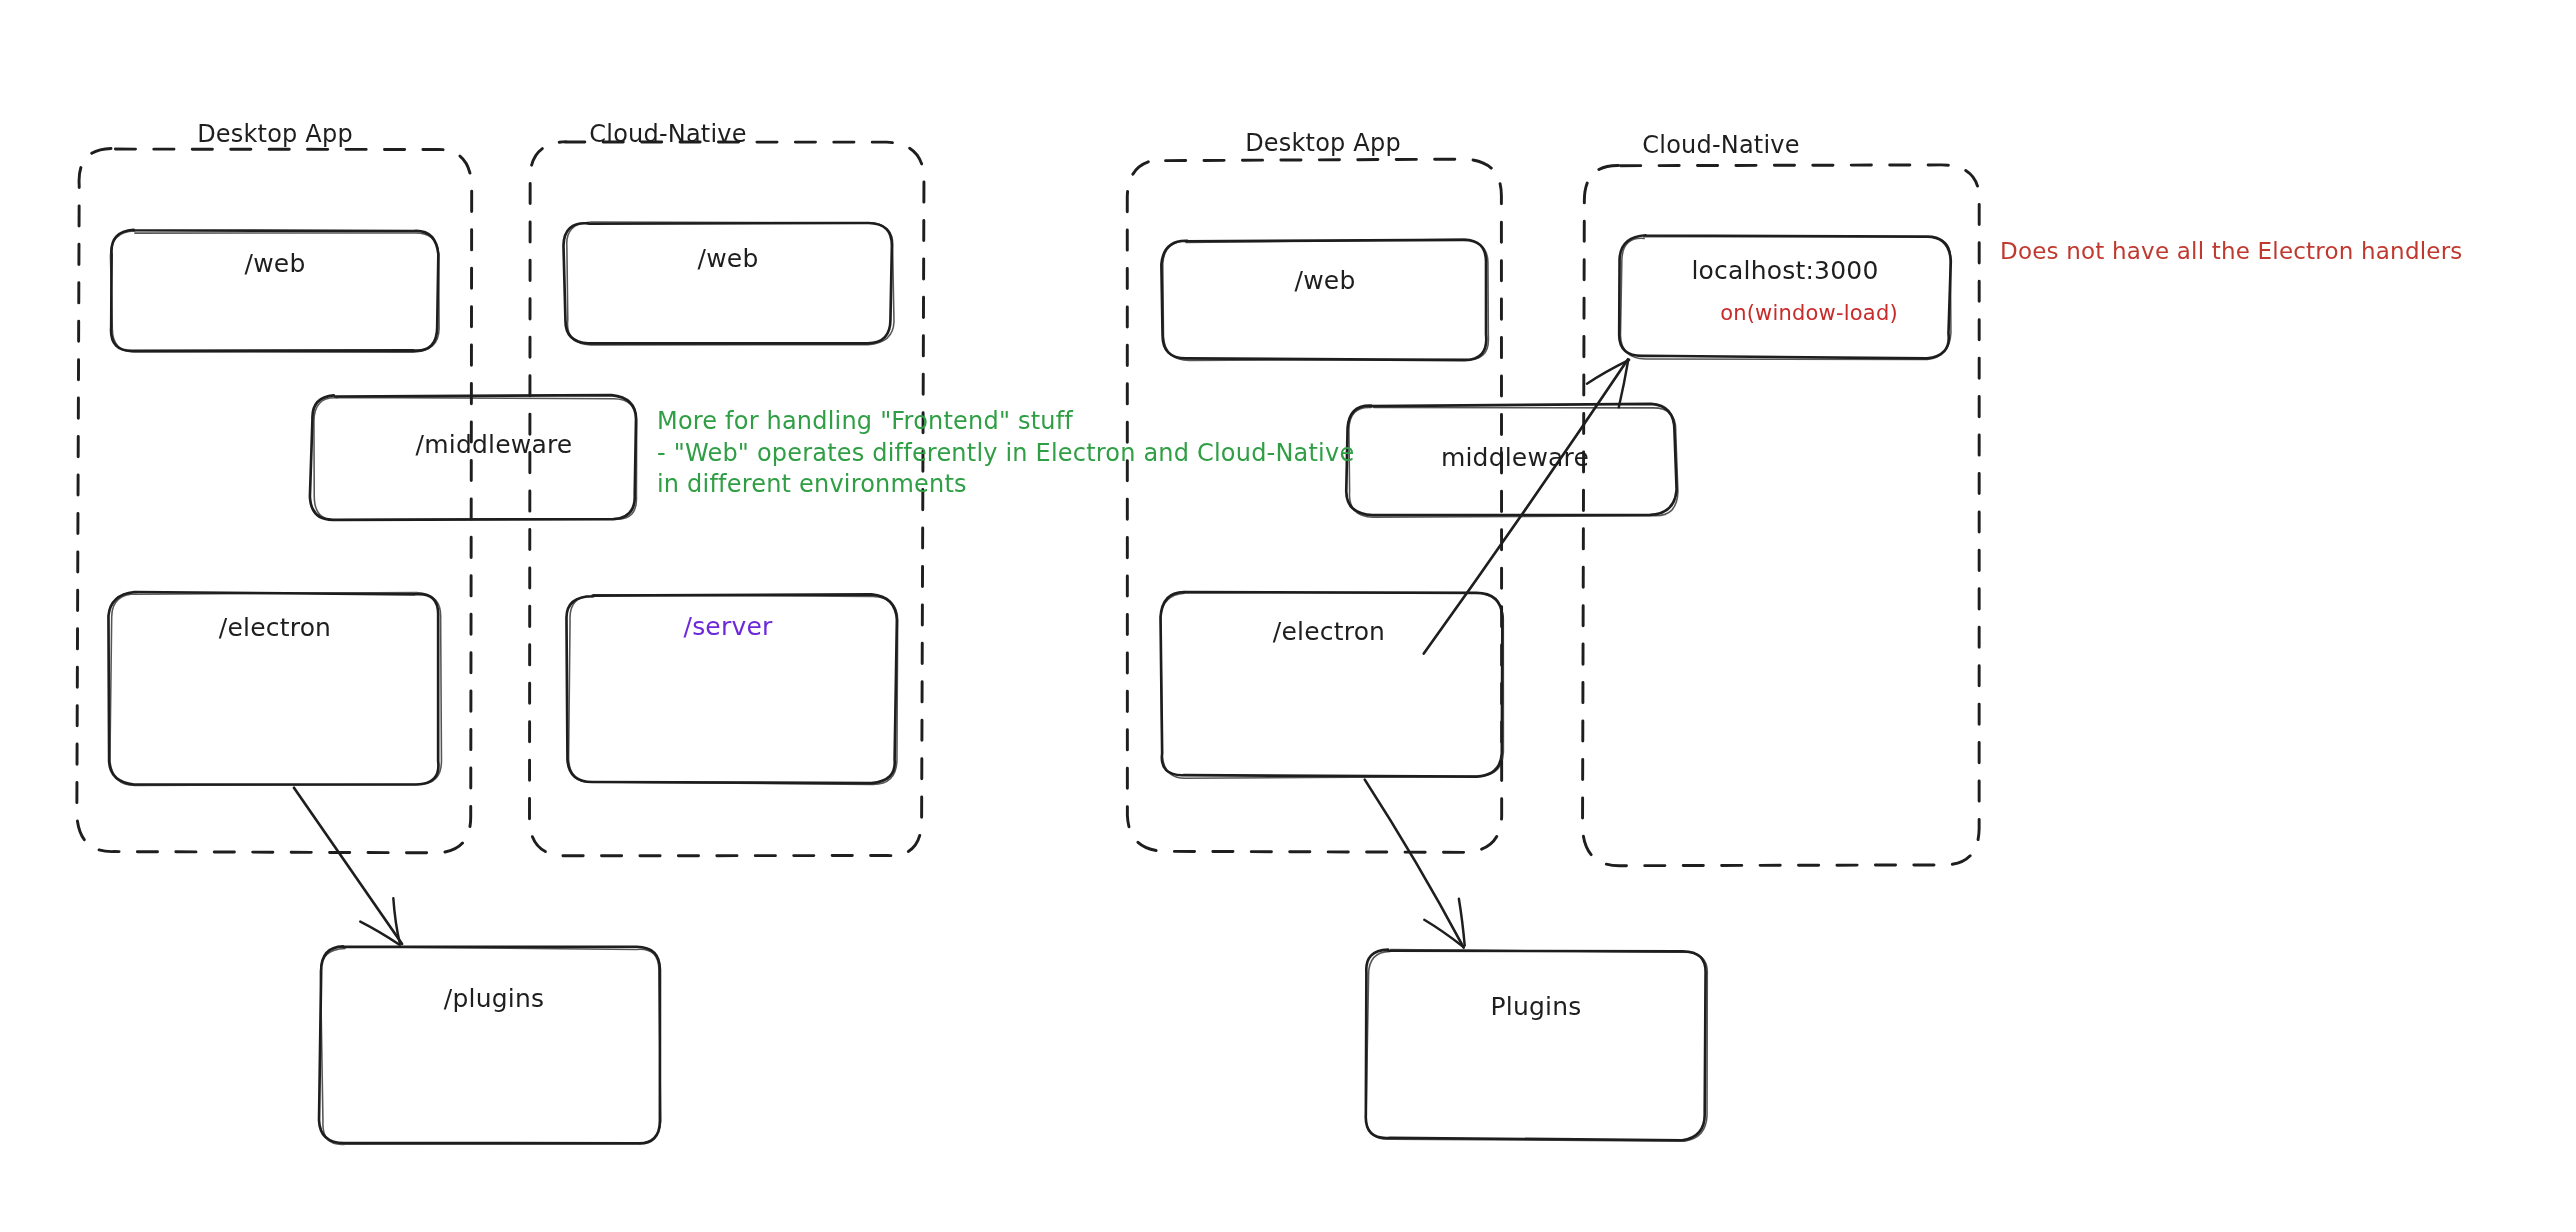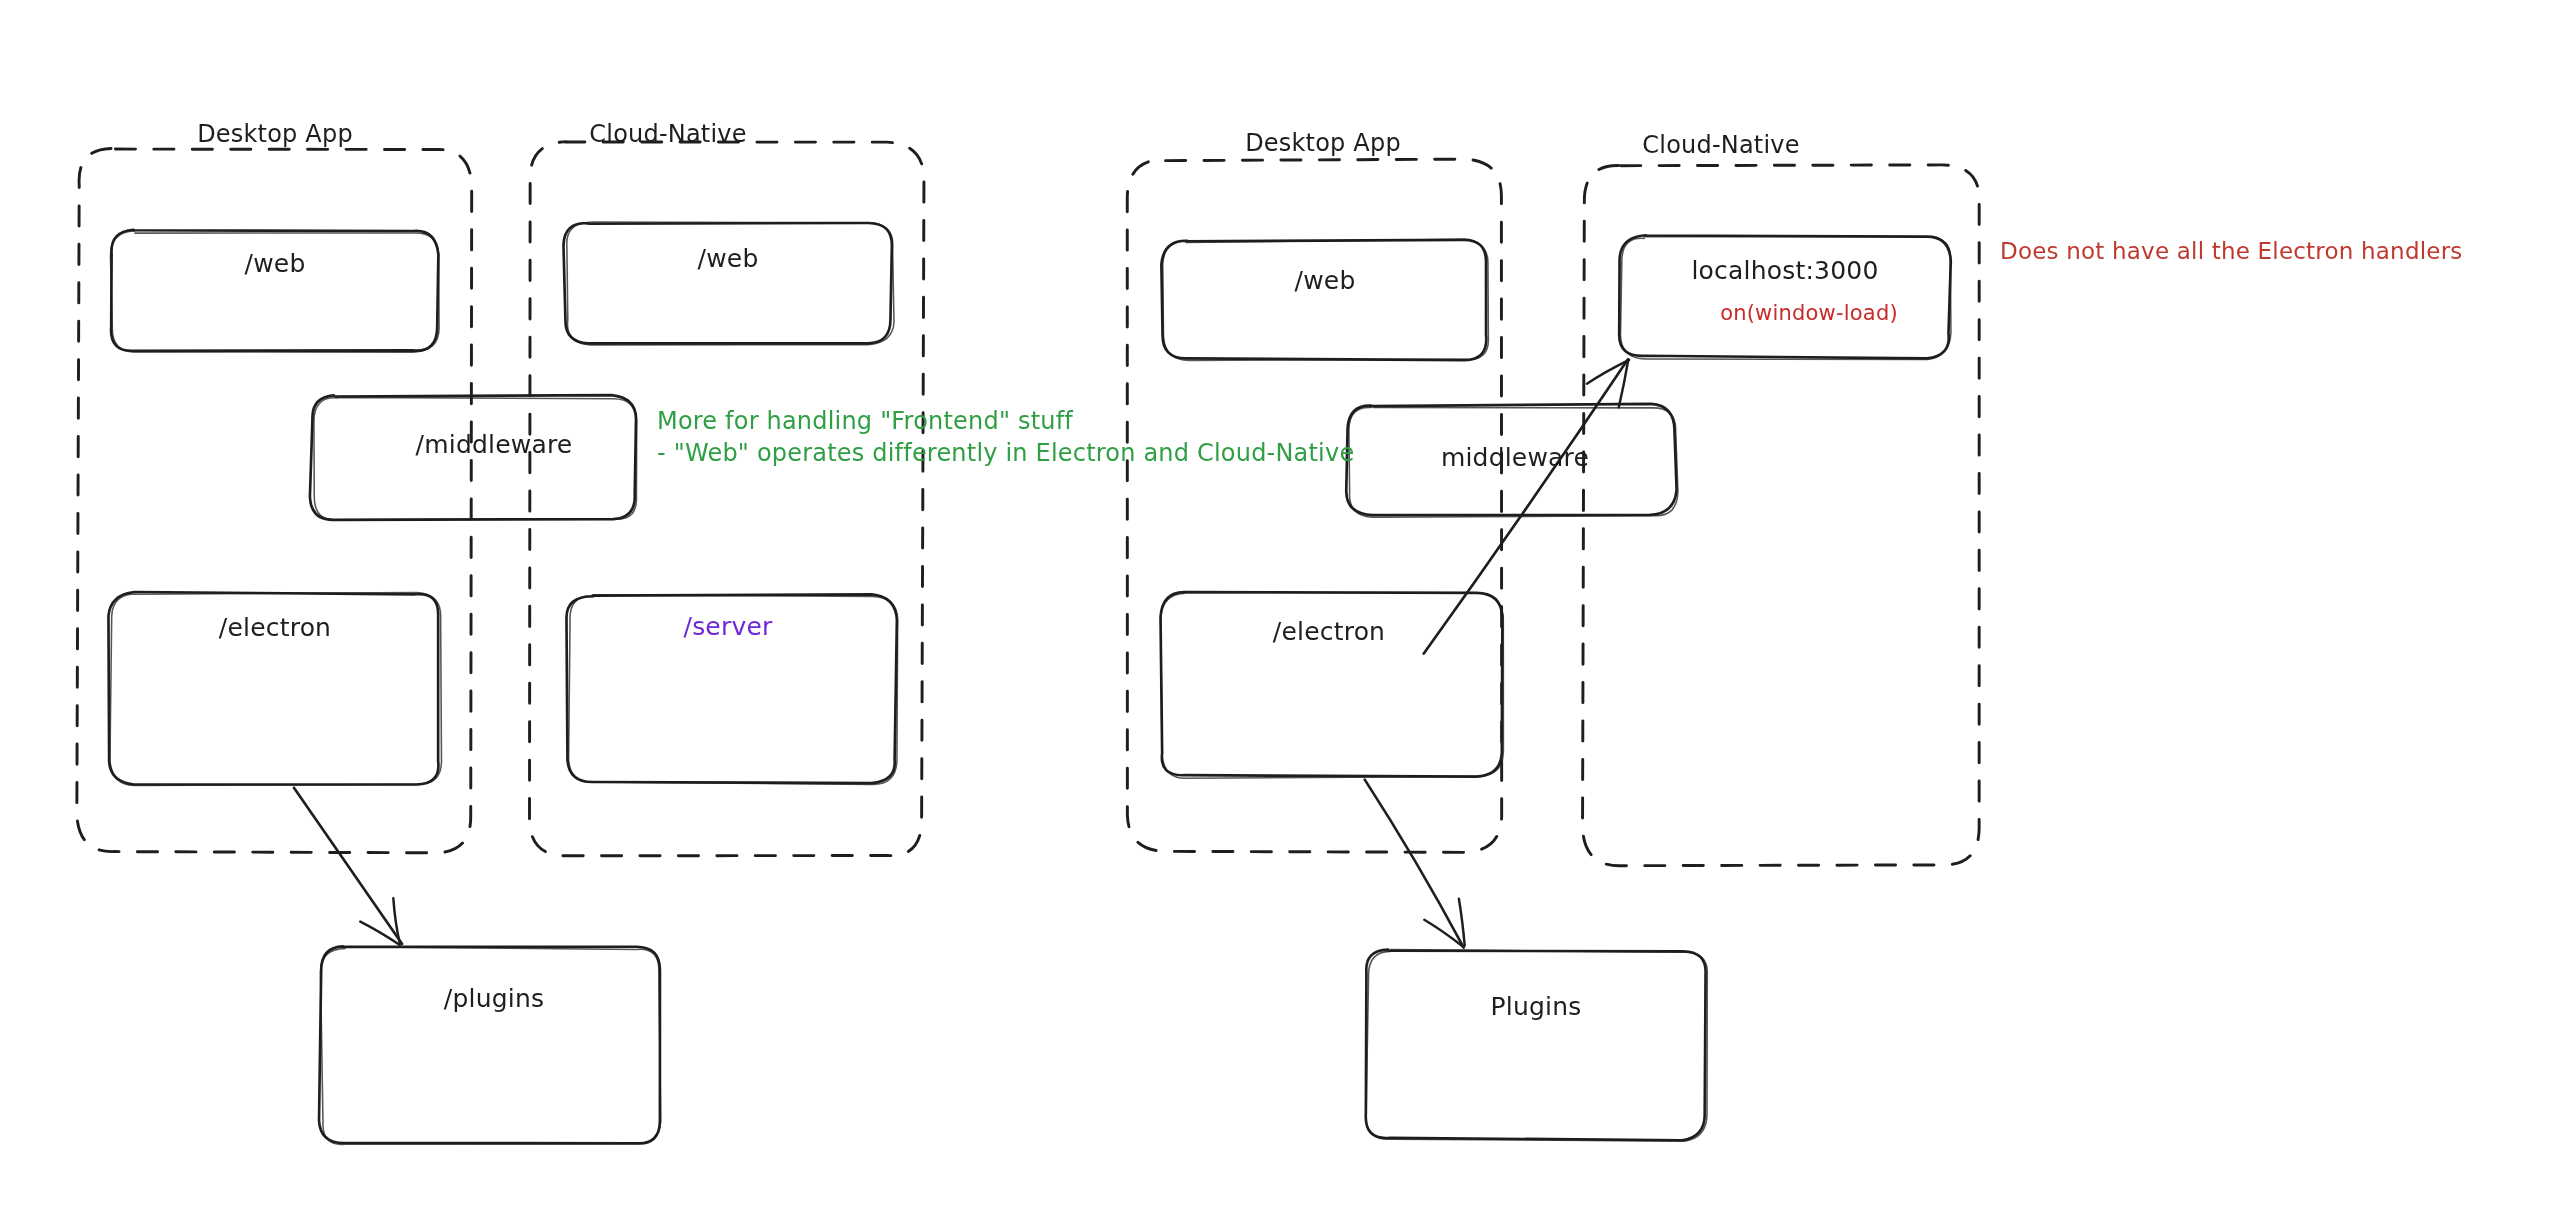--- a/index.html
+++ b/index.html
@@ -105,21 +105,21 @@
     </svg>
   <div id="labels">
       <div class="lbl group-title" style="left: 275px; top: 119px;">Desktop App</div>
       <div class="lbl group-title" style="left: 668px; top: 119px;">Cloud-Native</div>
       <div class="lbl box-label" style="left: 275px; top: 247px; color: rgb(30, 30, 30);">/web</div>
       <div class="lbl box-label" style="left: 728px; top: 242px; color: rgb(30, 30, 30);">/web</div>
       <div class="lbl box-label" style="left: 494px; top: 428px; color: rgb(30, 30, 30);">/middleware</div>
       <div class="lbl box-label" style="left: 275px; top: 611px; color: rgb(30, 30, 30);">/electron</div>
       <div class="lbl box-label box-label-red" style="left: 728px; top: 610px; color: #6d28d9;">/server</div>
       <div class="lbl box-label" style="left: 494px; top: 982px; color: rgb(30, 30, 30);">/plugins</div>
-      <div class="lbl note-green" style="left: 657px; top: 406px;"><div>More for handling "Frontend" stuff</div><div>- "Web" operates differently in Electron and Cloud-Native</div></div>
+      <div class="lbl note-green" style="left: 657px; top: 406px;"><div>More for handling "Frontend" stuff</div><div>- "Web" operates differently in Electron and Cloud-Native</div><div>in different environments</div></div>
       <div class="lbl group-title" style="left: 1323px; top: 128px;">Desktop App</div>
       <div class="lbl group-title" style="left: 1721px; top: 130px;">Cloud-Native</div>
       <div class="lbl box-label" style="left: 1325px; top: 264px; color: rgb(30, 30, 30);">/web</div>
       <div class="lbl box-label" style="left: 1785px; top: 254px; color: rgb(30, 30, 30);">localhost:3000</div>
       <div class="lbl box-label" style="left: 1515px; top: 441px; color: rgb(30, 30, 30);">middleware</div>
       <div class="lbl box-label" style="left: 1329px; top: 615px; color: rgb(30, 30, 30);">/electron</div>
       <div class="lbl box-label" style="left: 1536px; top: 990px; color: rgb(30, 30, 30);">Plugins</div>
       <div class="lbl sub-red" style="left: 1785px; top: 300px; margin-left: 24px;">on(window-load)</div>
       <div class="lbl note-red" style="left: 2000px; top: 236px;"><div>Does not have all the Electron handlers</div></div>
     </div>

